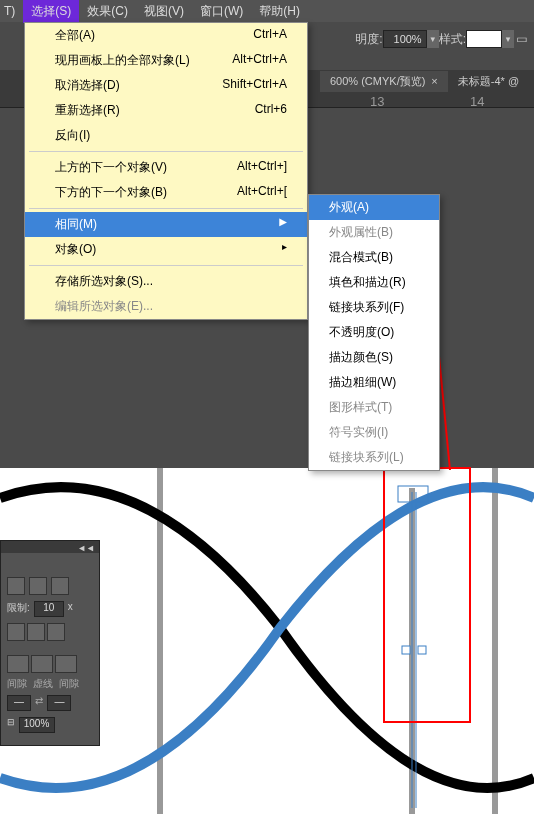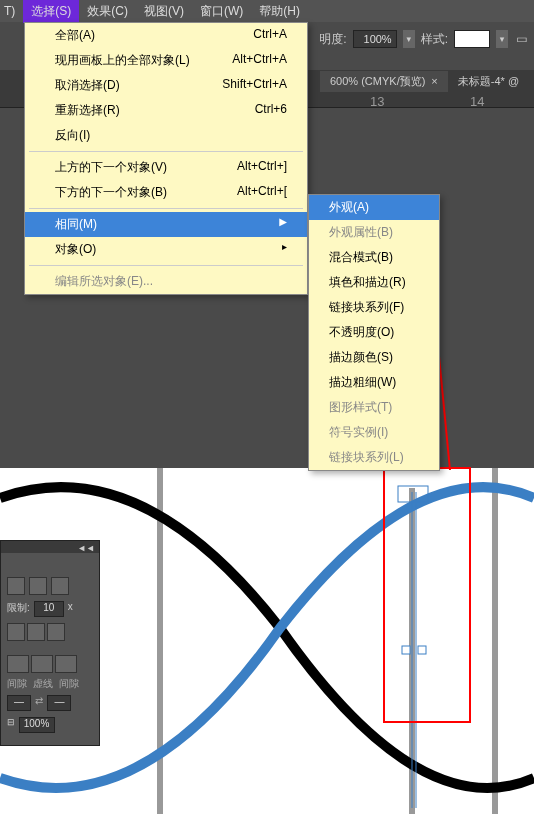--- a/index.html
+++ b/index.html
@@ -1,21 +1,21 @@
 <!DOCTYPE html>
 <html><head>
 <meta charset="utf-8">
 <style>
   * { margin: 0; padding: 0; box-sizing: border-box; font-family: "Microsoft YaHei", sans-serif; }
   body { background: #4a4a4a; width: 534px; height: 814px; overflow: hidden; position: relative; font-size: 12px; }
   
   .menubar { display: flex; background: #535353; height: 22px; align-items: center; padding-left: 0; position: relative; z-index: 10; }
   .menubar-item { color: #ddd; padding: 3px 8px; cursor: default; }
   .menubar-item.cut { padding-left: 4px; }
-  .toolbar-right { position: absolute; right: 4px; top: 30px; display: flex; align-items: center; gap: 6px; color: #ccc; }
+  .toolbar-right { position: absolute; right: 4px; top: 30px; display: flex; align-items: center; color: #ccc; }
   .opacity-label { color: #ccc; font-size: 12px; }
   .opacity-field { background: #3a3a3a; border: 1px solid #222; width: 44px; height: 18px; color: #ddd; font-size: 11px; text-align: right; padding-right: 4px; display: flex; align-items: center; justify-content: flex-end; }
   .dropdown-arrow { width: 12px; height: 18px; background: #666; display: inline-flex; align-items: center; justify-content: center; color: #ccc; font-size: 9px; }
   .style-swatch { width: 36px; height: 18px; background: #fff; border: 1px solid #222; }
   
   .top-icons { position: absolute; top: 2px; right: 8px; display: flex; gap: 8px; align-items: center; }
   .icon-box { width: 22px; height: 18px; background: #6a6a6a; border: 1px solid #333; display: flex; align-items: center; justify-content: center; color: #ccc; font-size: 10px; }
   
   .tab-bar { position: absolute; top: 70px; left: 0; right: 0; height: 22px; background: #3a3a3a; display: flex; align-items: center; }
   .tab { padding: 3px 10px; color: #ccc; font-size: 11px; display: flex; align-items: center; gap: 6px; }
@@ -24,21 +24,21 @@
   .ruler { position: absolute; top: 92px; left: 0; right: 0; height: 16px; background: #3a3a3a; border-bottom: 1px solid #222; }
   .ruler-num { position: absolute; top: 2px; color: #999; font-size: 13px; }
   
   .dropdown-menu { position: absolute; top: 22px; left: 24px; width: 284px; background: #fef9c3; border: 1px solid #888; box-shadow: 3px 3px 6px rgba(0,0,0,0.3); z-index: 100; }
   .menu-item { display: flex; justify-content: space-between; padding: 4px 20px 4px 30px; color: #000; cursor: default; }
   .menu-item.disabled { color: #888; }
   .menu-item.highlighted { background: #3d84d8; color: #fff; }
   .menu-sep { height: 1px; background: #ccc; margin: 3px 4px; }
   .menu-arrow { font-size: 10px; }
   
-  .submenu { position: absolute; top: 194px; left: 308px; width: 132px; background: #fef9c3; border: 1px solid #888; box-shadow: 3px 3px 6px rgba(0,0,0,0.3); z-index: 101; }
+  .submenu { position: absolute; top: 194px; left: 308px; width: 132px; background: #ffffff; border: 1px solid #888; box-shadow: 3px 3px 6px rgba(0,0,0,0.3); z-index: 101; }
   .submenu .menu-item { padding: 4px 14px 4px 20px; }
   
   .canvas-area { position: absolute; top: 468px; left: 0; right: 0; bottom: 0; background: #fff; }
   .canvas-area svg { width: 100%; height: 100%; }
   
   .red-box { position: absolute; border: 2px solid #ff0000; top: 467px; left: 383px; width: 88px; height: 256px; z-index: 50; }
   .red-arrow { position: absolute; z-index: 51; }
   
   .panel { position: absolute; left: 0; top: 540px; width: 100px; background: #535353; border: 1px solid #222; color: #ccc; font-size: 10px; }
   .panel-header { height: 12px; background: #3a3a3a; display: flex; justify-content: flex-end; padding: 2px 4px; gap: 4px; }
@@ -125,20 +125,24 @@
   <div class="menu-sep"></div>
   <div class="menu-item highlighted">
       <span>相同(M)</span>
       <span class="menu-arrow">▶</span>
     </div>
   <div class="menu-item">
       <span>对象(O)</span>
       <span class="menu-arrow">▸</span>
     </div>
   <div class="menu-sep"></div>
+  <div class="menu-item">
+      <span>存储所选对象(S)...</span>
+      <span></span>
+    </div>
   <div class="menu-item disabled">
       <span>编辑所选对象(E)...</span>
       <span></span>
     </div>
 </div>
 
 <div class="submenu">
   <div class="menu-item highlighted">外观(A)</div>
   <div class="menu-item disabled">外观属性(B)</div>
   <div class="menu-item">混合模式(B)</div>

